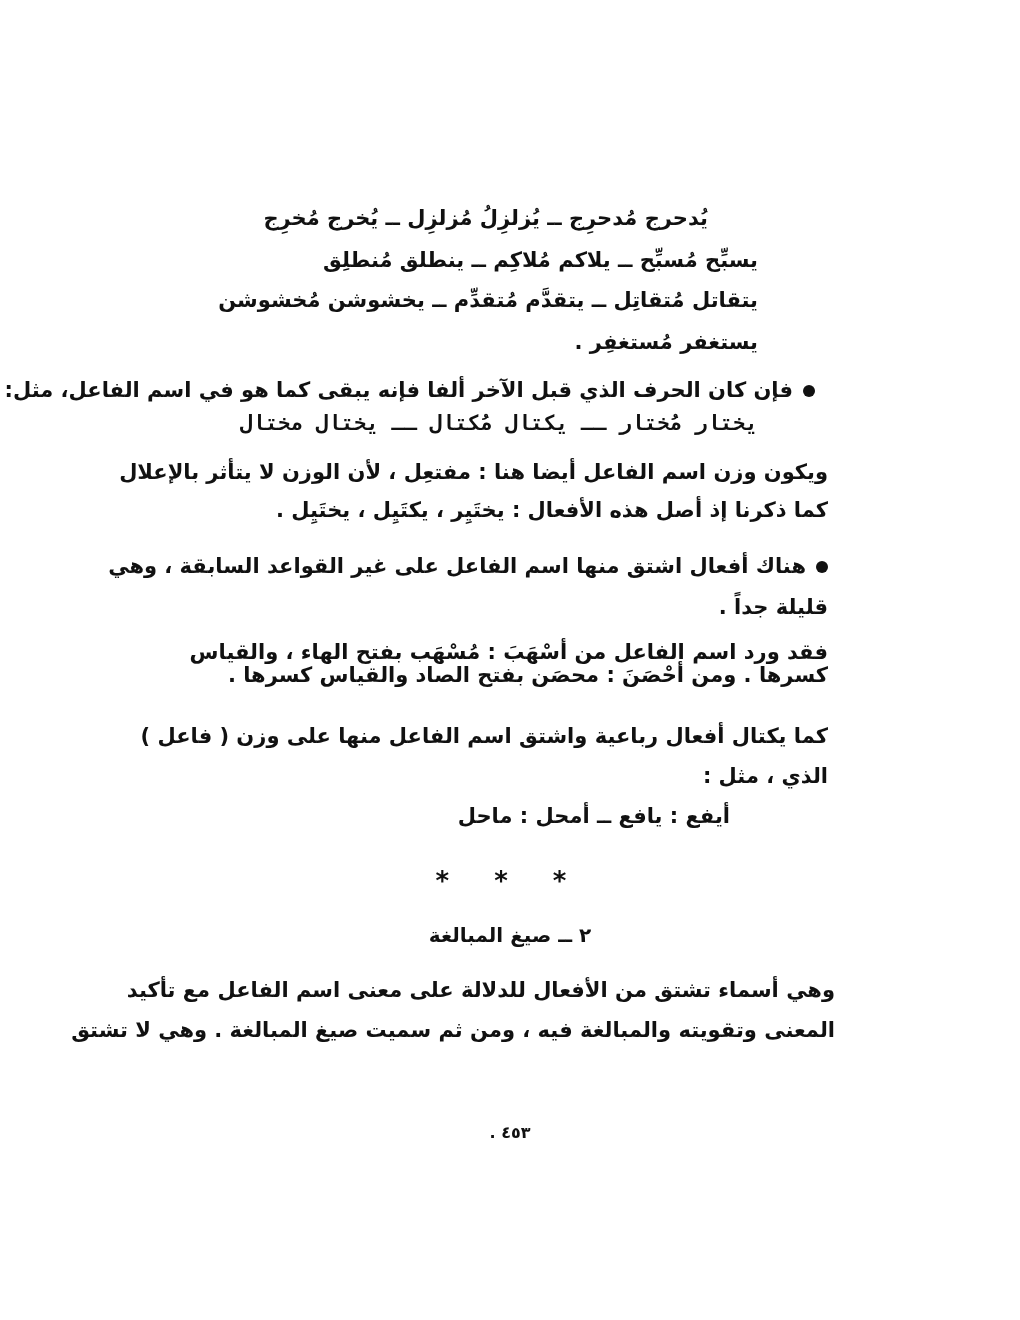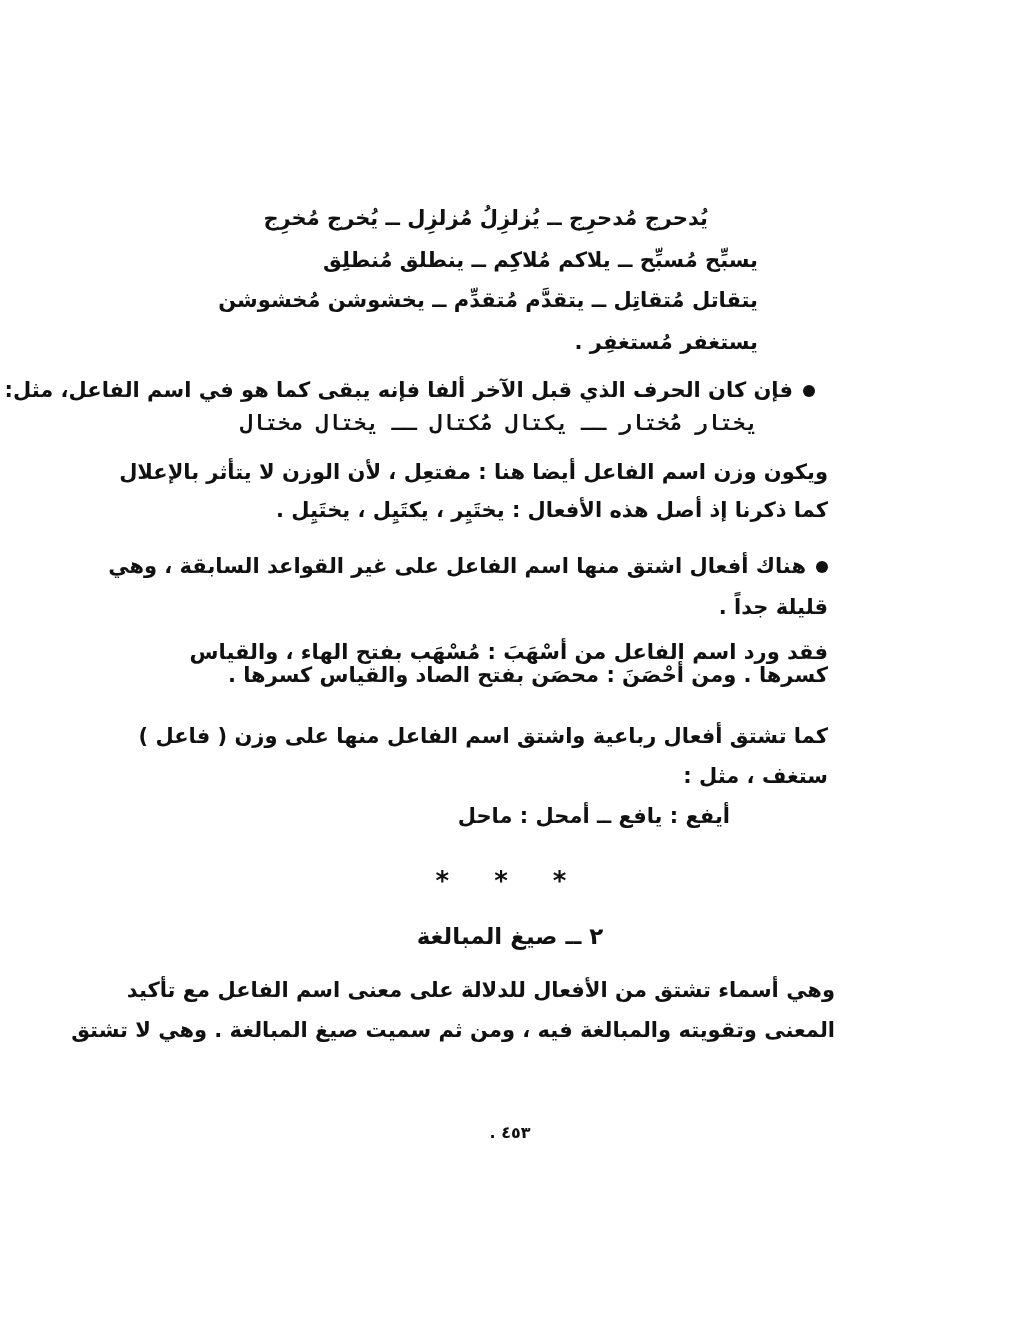--- a/index.html
+++ b/index.html
@@ -3,21 +3,21 @@
   <meta charset="utf-8">
   <style>
     html, body { margin: 0; padding: 0; background: #ffffff; }
     body { width: 1020px; height: 1320px; position: relative; overflow: hidden;
            font-family: "DejaVu Sans", sans-serif; color: #111; }
     .page { position: absolute; left: 0; top: 0; width: 1020px; height: 1208px; direction: rtl; }
     .line { position: absolute; white-space: nowrap; font-size: 21px; font-weight: bold; line-height: 1; direction: rtl; }
     .bullet-dot { display: inline-block; width: 12px; height: 12px; border-radius: 50%; background: #111; margin-left: 10px; vertical-align: middle; }
     .center { left: 0; width: 1020px; text-align: center; }
     .stars { font-size: 26px; letter-spacing: 18px; }
-    .heading { font-size: 23px; }
+    .heading { font-size: 20px; }
     .pagenum { font-size: 16px; }
   </style>
 </head>
 <body>
 
 <div class="page">
 
   <div class="line" style="right:312px; top:208px;">يُدحرج مُدحرِج ــ يُزلزِلُ مُزلزِل ــ يُخرج مُخرِج</div>
   <div class="line" style="right:262px; top:290px;">يتقاتل مُتقاتِل ــ يتقدَّم مُتقدِّم ــ يخشوشن مُخشوشن</div>
   <div class="line" style="right:262px; top:250px;">يسبِّح مُسبِّح ــ يلاكم مُلاكِم ــ ينطلق مُنطلِق</div>
@@ -32,22 +32,22 @@
   <div class="line" style="right:192px; top:500px;">كما ذكرنا إذ أصل هذه الأفعال : يختَيِر ، يكتَيِل ، يختَيِل .</div>
 
   <div class="line" style="right:192px; top:556px;margin-left:28px;">
     <span class="bullet-dot"></span><span>هناك أفعال اشتق منها اسم الفاعل على غير القواعد السابقة ، وهي</span>
   </div>
   <div class="line" style="right:192px; top:597px;">قليلة جداً .</div>
 
   <div class="line" style="right:192px; top:642px;margin-left:30px;">فقد ورد اسم الفاعل من أسْهَبَ : مُسْهَب بفتح الهاء ، والقياس</div>
   <div class="line" style="right:192px; top:665px;">كسرها . ومن أحْصَنَ : محصَن بفتح الصاد والقياس كسرها .</div>
 
-  <div class="line" style="right:192px; top:726px;">كما تشتق أفعال رباعية واشتق اسم الفاعل منها على وزن ( فاعل )</div>
-  <div class="line" style="right:192px; top:766px;">ستغف ، مثل :</div>
+  <div class="line" style="right:192px; top:726px;">كما يكتال أفعال رباعية واشتق اسم الفاعل منها على وزن ( فاعل )</div>
+  <div class="line" style="right:192px; top:766px;">الذي ، مثل :</div>
 
   <div class="line" style="right:290px; top:806px;">أيفع : يافع ــ أمحل : ماحل</div>
 
   <div class="line center stars" style="top:868px;">* * *</div>
 
   <div class="line center heading" style="top:925px;">٢ ــ صيغ المبالغة</div>
 
   <div class="line" style="right:185px; top:980px;">وهي أسماء تشتق من الأفعال للدلالة على معنى اسم الفاعل مع تأكيد</div>
   <div class="line" style="right:185px; top:1020px;">المعنى وتقويته والمبالغة فيه ، ومن ثم سميت صيغ المبالغة . وهي لا تشتق</div>
 

